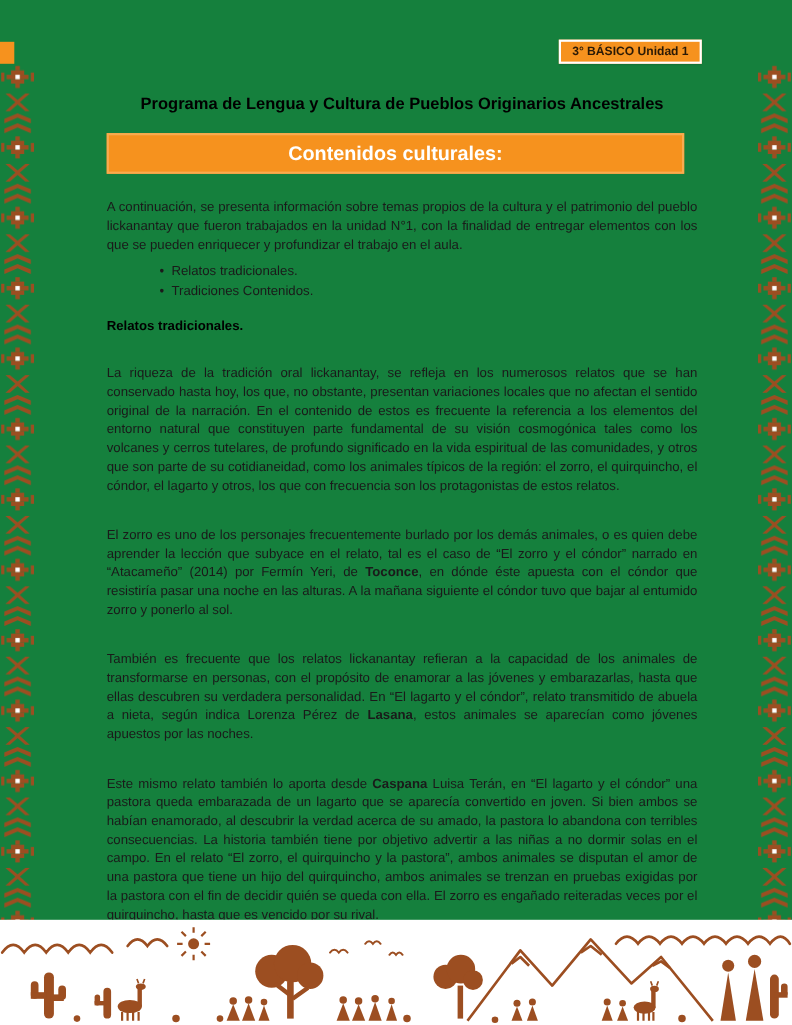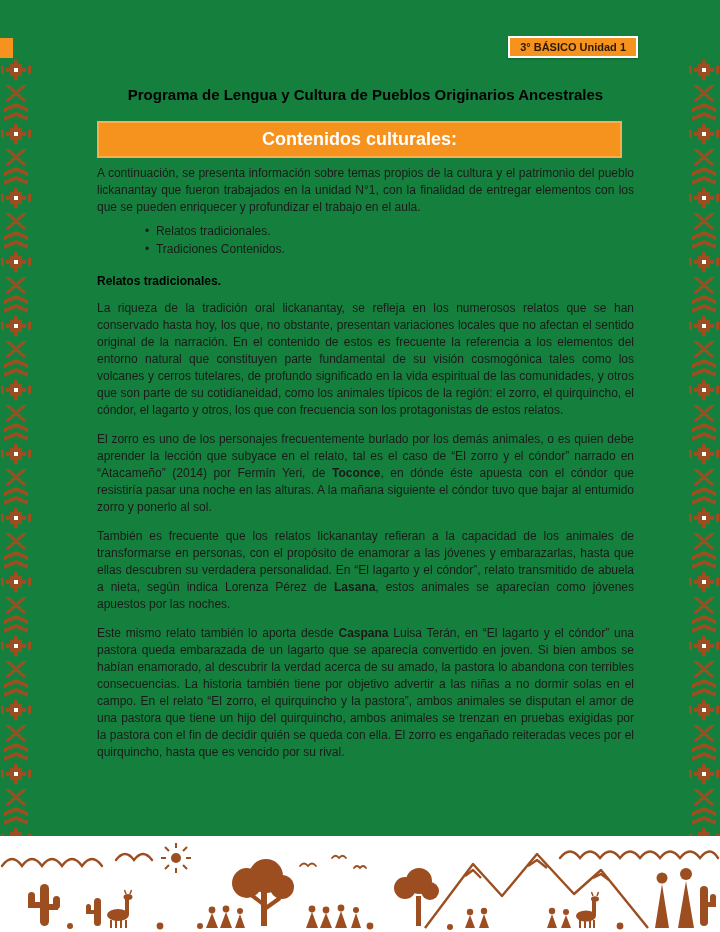--- a/index.html
+++ b/index.html
@@ -38,22 +38,22 @@
   .culture { text-align:center; font-weight:bold; font-size:14px; margin-top:20px; color:#000; }
 
   .banner {
     margin-top:18px; margin-right:12px;
     background:#F6921E; border:2px solid #F9AB4F;
     color:#ffffff; text-align:center;
     font-size:18px; font-weight:bold;
     padding:6px 0;
   }
 
-  .para { font-size:12px; line-height:17px; text-align:justify; margin-top:12px; }
-  .intro { margin-top:7px; }
+  .para { font-size:12px; line-height:17px; text-align:justify; margin-top:28px; }
+  .intro { margin-top:22px; }
 
   ul.bullets { margin:6px 0 0 48px; list-style:none; }
   ul.bullets li { font-size:12px; line-height:18px; }
   ul.bullets li::before { content:"\2022\00a0\00a0"; }
 
   .section-heading { font-size:12px; font-weight:bold; margin-top:16px; color:#000; }
 
   .footer { position:absolute; left:0; bottom:0; z-index:4; display:block; }
 </style>
 </head>

